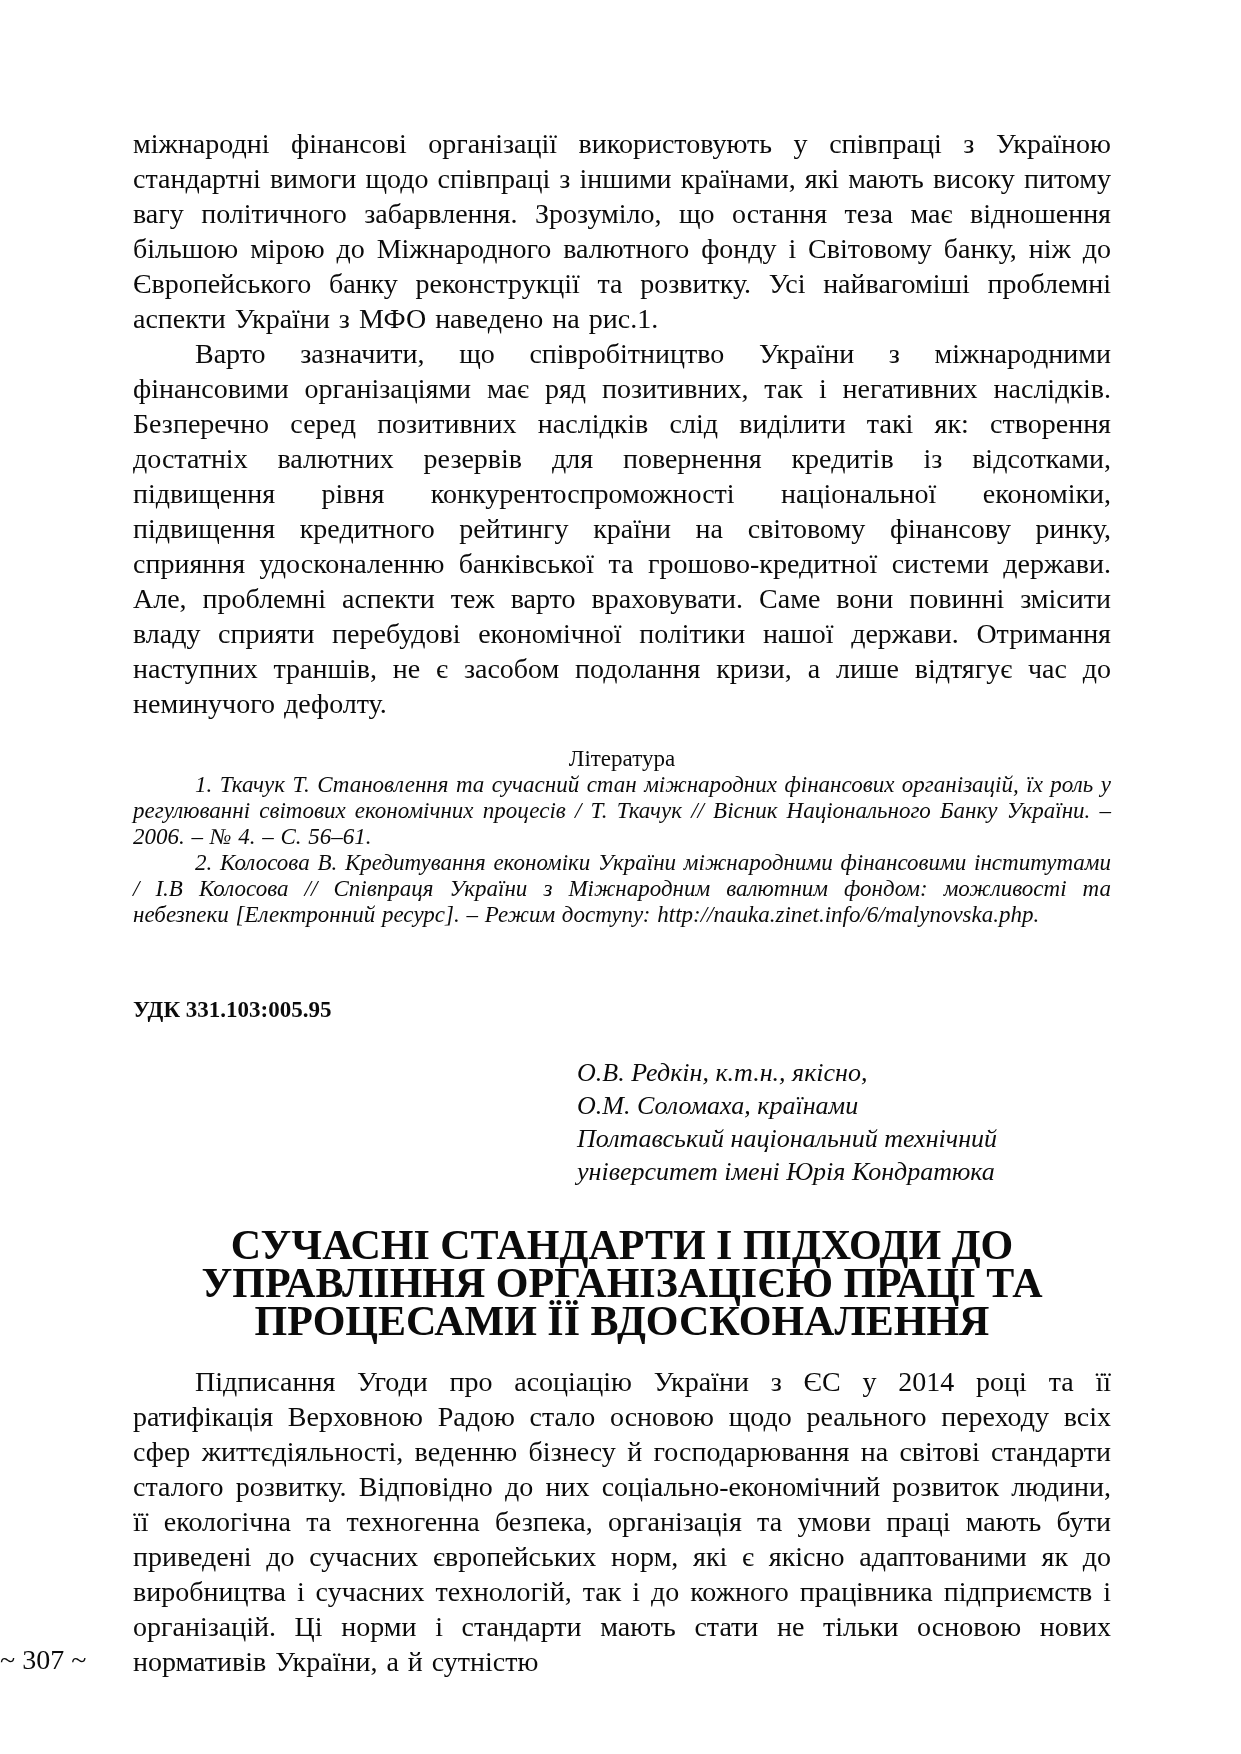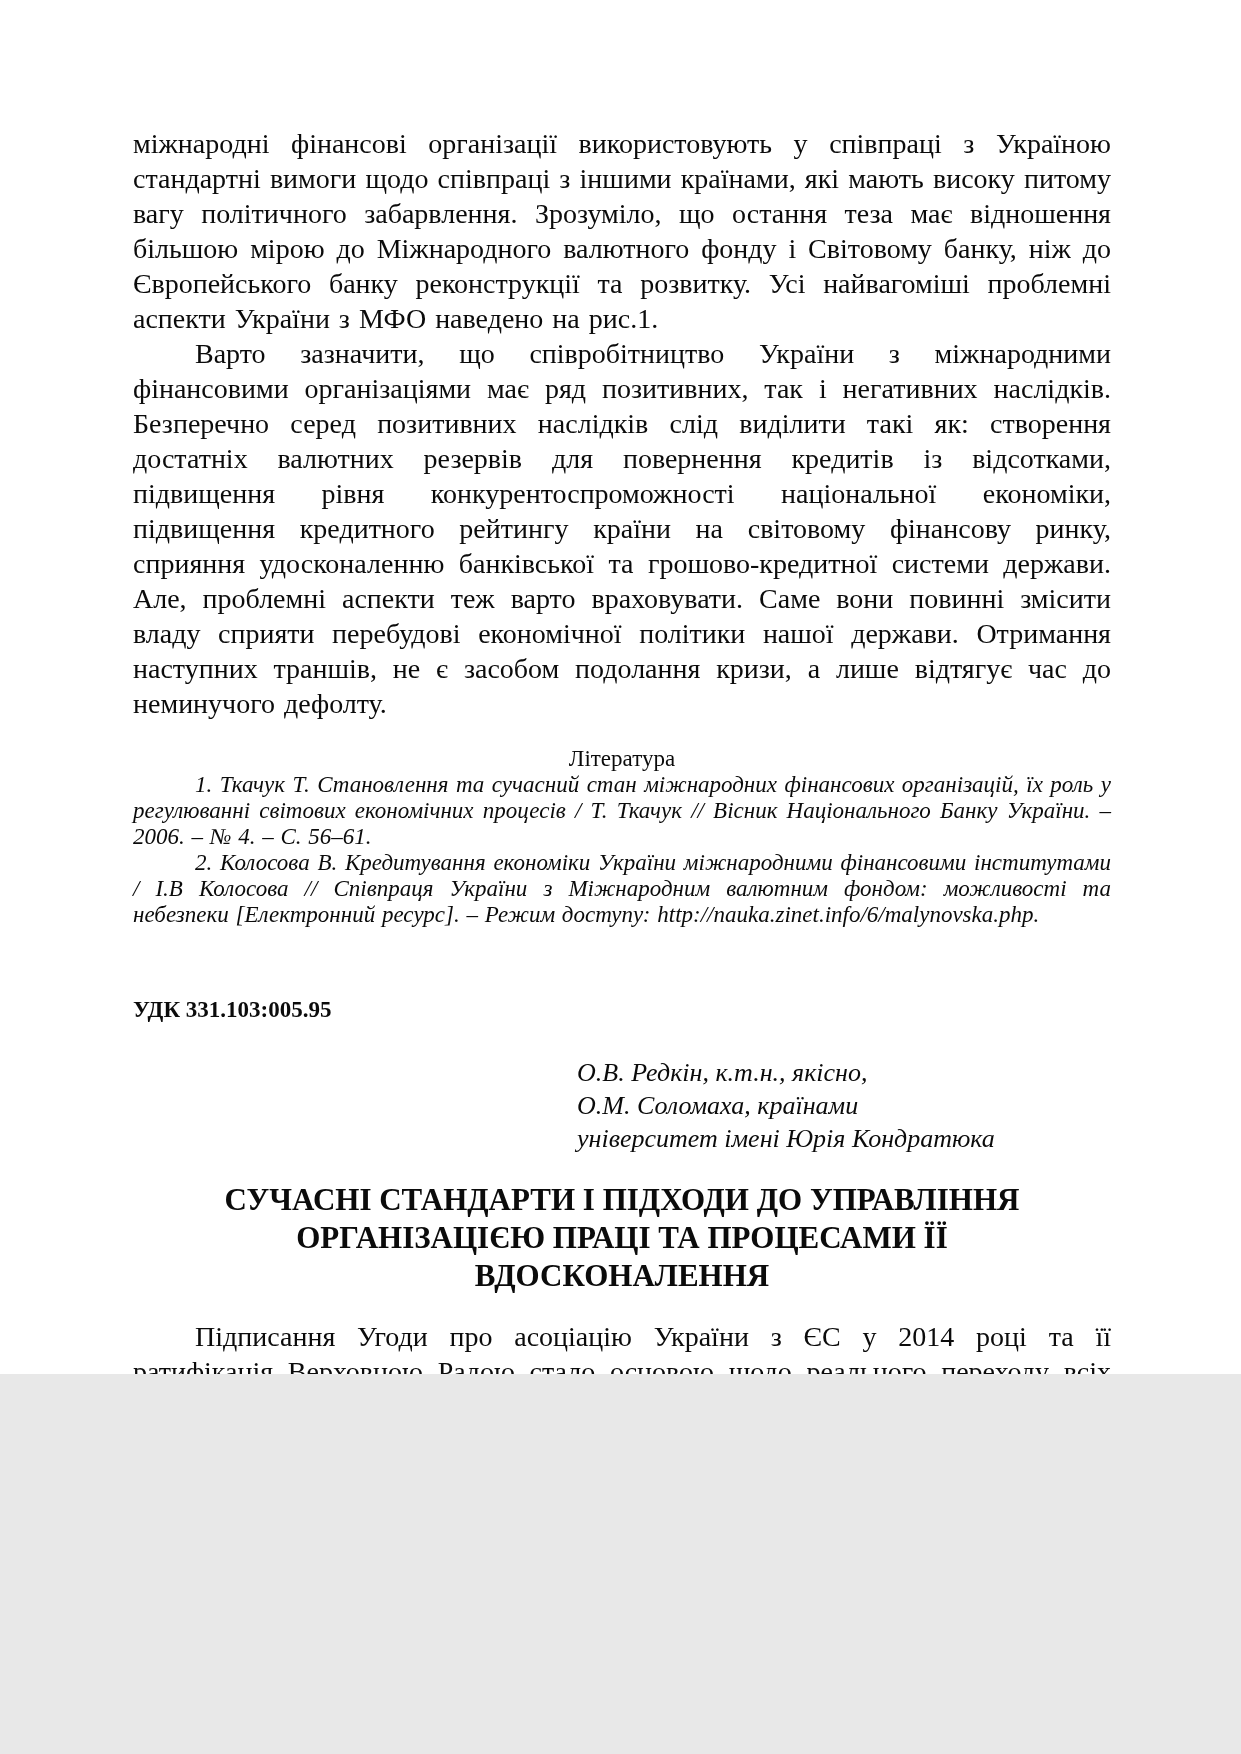--- a/index.html
+++ b/index.html
@@ -1,19 +1,19 @@
 <!DOCTYPE html>
 <html><head>
 <meta charset="utf-8">
 <style>
   html, body { margin: 0; padding: 0; background: #e8e8e8; }
   .page {
     position: relative;
     width: 1241px;
-    height: 1374px;
+    height: 1754px;
     margin: 0 auto;
     background: #ffffff;
     font-family: "Liberation Serif", "DejaVu Serif", serif;
     color: #0b0b0b;
     overflow: hidden;
   }
   .content {
     position: absolute;
     left: 133px;
     top: 126px;
@@ -50,24 +50,24 @@
   }
   .authors {
     margin: 30px 0 0 444px;
     font-style: italic;
     font-size: 26px;
     line-height: 33px;
   }
   .authors div { white-space: nowrap; }
   .title {
     font-weight: bold;
-    font-size: 31px;
+    font-size: 42px;
     line-height: 38px;
     text-align: center;
-    margin: 26px 20px 0 20px;
+    margin: 38px 20px 0 20px;
   }
   .lead { margin-top: 24px; }
   .page-number {
     position: absolute;
     left: 0;
     right: 0;
     top: 1644px;
     text-align: left;
     font-size: 28px;
   }
@@ -86,20 +86,21 @@
 
     <p class="lit-par">1. Ткачук Т. Становлення та сучасний стан міжнародних фінансових організацій, їх роль у регулюванні світових економічних процесів / Т. Ткачук // Вісник Національного Банку України. – 2006. – № 4. – С. 56–61.</p>
 
     <p class="lit-par">2. Колосова В. Кредитування економіки України міжнародними фінансовими інститутами / І.В Колосова // Співпраця України з Міжнародним валютним фондом: можливості та небезпеки [Електронний ресурс]. – Режим доступу: http://nauka.zinet.info/6/malynovska.php.</p>
 
     <p class="udk">УДК 331.103:005.95</p>
 
     <div class="authors">
       <div>О.В. Редкін, к.т.н., якісно,</div>
       <div>О.М. Соломаха, країнами</div>
+      <div>Полтавський національний технічний</div>
       <div>університет імені Юрія Кондратюка</div>
     </div>
 
     <h1 class="title">СУЧАСНІ СТАНДАРТИ І ПІДХОДИ ДО УПРАВЛІННЯ ОРГАНІЗАЦІЄЮ ПРАЦІ ТА ПРОЦЕСАМИ ЇЇ ВДОСКОНАЛЕННЯ</h1>
 
     <p class="body-par indent lead">Підписання Угоди про асоціацію України з ЄС у 2014 році та її ратифікація Верховною Радою стало основою щодо реального переходу всіх сфер життєдіяльності, веденню бізнесу й господарювання на світові стандарти сталого розвитку. Відповідно до них соціально-економічний розвиток людини, її екологічна та техногенна безпека, організація та умови праці мають бути приведені до сучасних європейських норм, які є якісно адаптованими як до виробництва і сучасних технологій, так і до кожного працівника підприємств і організацій. Ці норми і стандарти мають стати не тільки основою нових нормативів України, а й сутністю</p>
 
   </div>
 
   <div class="page-number">~ 307 ~</div>

